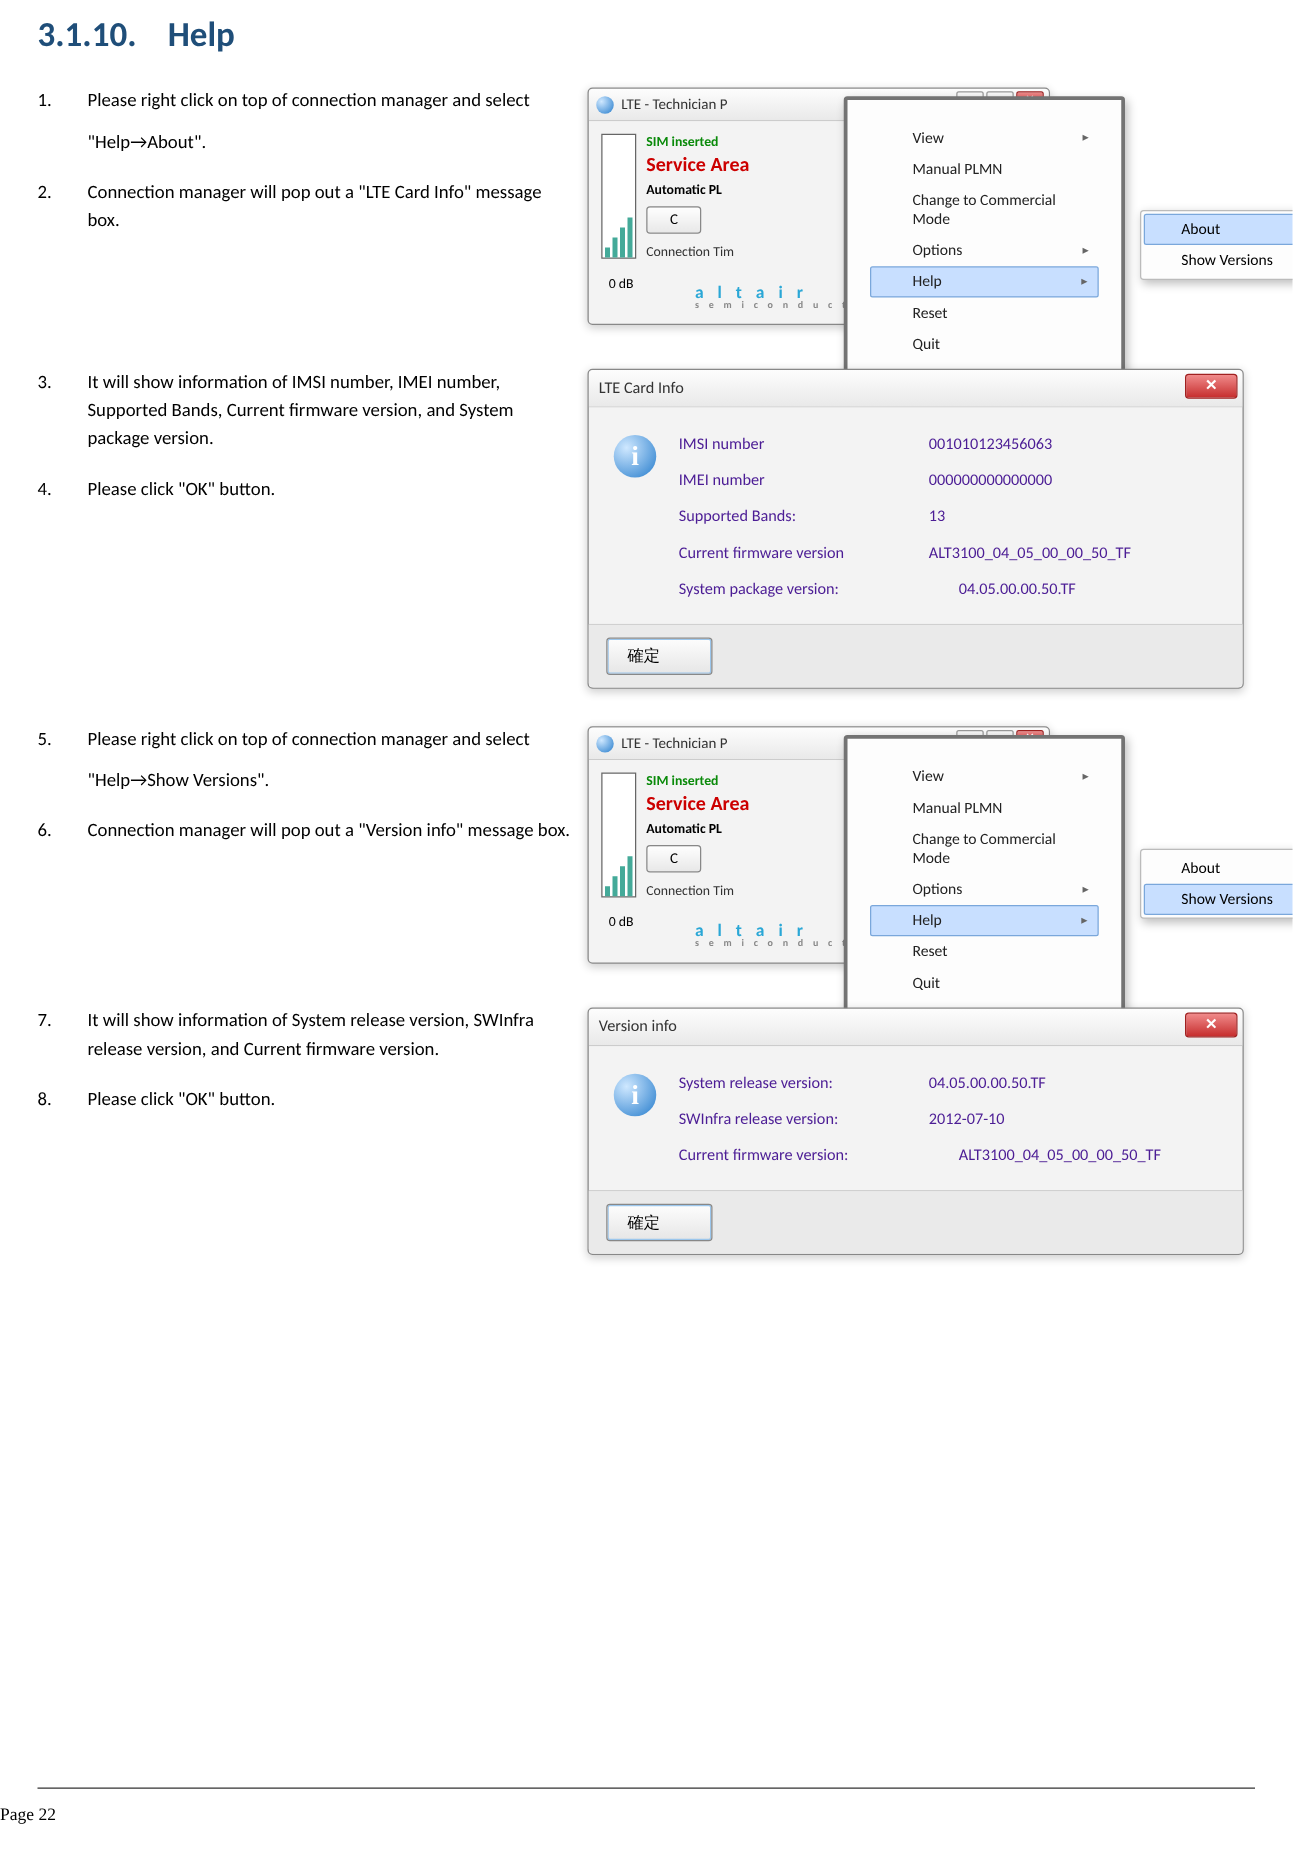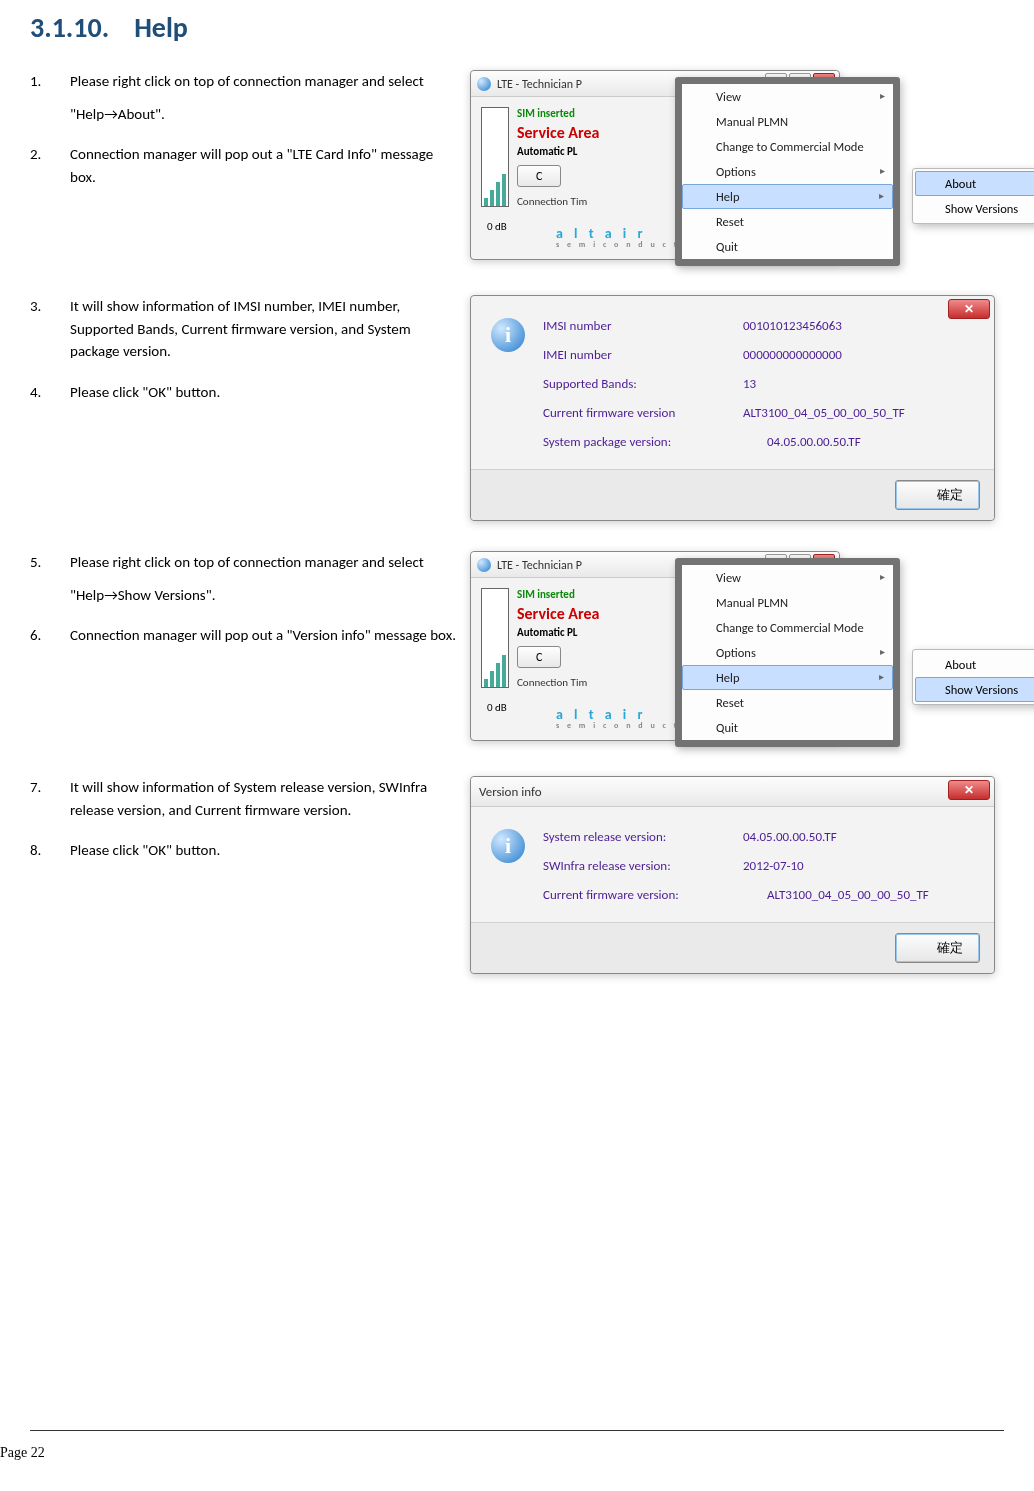--- a/index.html
+++ b/index.html
@@ -61,22 +61,22 @@
   .conn-btn {
     display: inline-block; padding: 3px 18px; border: 1px solid #888; border-radius: 3px;
     background: linear-gradient(#fefefe,#e8e8e8); font-size: 12px; margin-top: 4px;
   }
   .conntime { font-size: 11px; margin-top: 8px; color: #333; }
   .db-label { position: absolute; left: 16px; bottom: 26px; font-size: 11px; }
   .altair { position: absolute; left: 85px; bottom: 10px; font-size: 14px; letter-spacing: 4px; color: #2aa7d6; font-weight: 600; }
   .altair .sub { display: block; font-size: 8px; letter-spacing: 3px; color: #888; margin-top: -3px; }
   .ctx-menu {
     position: absolute; left: 205px; top: 7px; width: 225px;
-    background: #fdfdfd; border: 7px solid #737373; border-radius: 3px;
-    box-shadow: 2px 3px 8px rgba(0,0,0,0.25); padding: 0; font-size: 12.5px;
+    background: #fdfdfd; border: 3px solid #737373; border-radius: 3px;
+    box-shadow: 2px 3px 8px rgba(0,0,0,0.25); padding: 18px; font-size: 12.5px;
   }
   .ctx-item { padding: 5px 20px 5px 34px; position: relative; color: #222; }
   .ctx-item.arrow::after { content: "▸"; position: absolute; right: 8px; color: #666; font-size: 10px; }
   .ctx-item.hl { background: #c8dfff; border: 1px solid #7aa7db; border-radius: 2px; padding: 4px 19px 4px 33px; }
   .sub-menu {
     position: absolute; left: 442px; width: 130px;
     background: #fdfdfd; border: 1px solid #bbb; border-radius: 3px;
     box-shadow: 2px 3px 8px rgba(0,0,0,0.25); padding: 2px; font-size: 12.5px;
   }
   .sub-item { padding: 5px 10px 5px 30px; }
@@ -95,21 +95,21 @@
   .dlg-close { position: absolute; right: 4px; top: 3px; width: 42px; height: 20px;
     background: linear-gradient(#f08a8a,#c62e2e); color: #fff; border: 1px solid #a02020;
     border-radius: 3px; text-align: center; line-height: 18px; font-size: 12px; font-weight: bold; }
   .dlg-body { padding: 22px 20px 20px 20px; display: flex; gap: 18px; }
   .info-icon { width: 34px; height: 34px; border-radius: 50%; background: radial-gradient(circle at 30% 30%, #cfe8ff, #257ccc); color: #fff; font-weight: bold; text-align: center; font-size: 22px; line-height: 34px; font-family: Georgia, serif; flex-shrink: 0; }
   .info-table { font-size: 13px; color: #4c1d95; width: 100%; }
   .info-row { display: flex; margin-bottom: 14px; }
   .info-row:last-child { margin-bottom: 0; gap: 24px; }
   .info-label { width: 200px; }
   .info-val { flex: 1; }
-  .dlg-footer { background: #eaeaea; border-top: 1px solid #d0d0d0; padding: 10px 14px; text-align: right; border-radius: 0 0 4px 4px; }
+  .dlg-footer { background: #eaeaea; border-top: 1px solid #d0d0d0; padding: 10px 14px; text-align: left; border-radius: 0 0 4px 4px; }
   .ok-btn { display: inline-block; min-width: 85px; padding: 5px 16px;
     border: 1px solid #888; border-radius: 3px;
     background: linear-gradient(#fdfdfd,#e6e6e6);
     box-shadow: 0 0 0 1px #9bc6ec inset; font-size: 13px; }
   .footer-line { position: absolute; bottom: 60px; left: 30px; right: 30px; border-top: 1px solid #333; }
   .page-footer { position: absolute; bottom: 30px; left: 0; right: 0; font-size: 14px; font-family: "Times New Roman", serif; }
 </style>
 </head>
 <body>
 
@@ -204,20 +204,23 @@
       <li>
         <span class="n">4.</span>
         <div class="c">
             <p>Please click "OK" button.</p>
           </div>
       </li>
     </ol>
   </div>
   <div class="fig-col">
     <div class="dialog">
+      <div class="dlg-title">
+        <span>LTE Card Info</span>
+      </div>
       <span class="dlg-close">✕</span>
       <div class="dlg-body">
         <div class="info-icon">i</div>
         <div class="info-table">
           <div class="info-row">
             <span class="info-label">IMSI number</span>
             <span class="info-val">001010123456063</span>
           </div>
           <div class="info-row">
             <span class="info-label">IMEI number</span>

